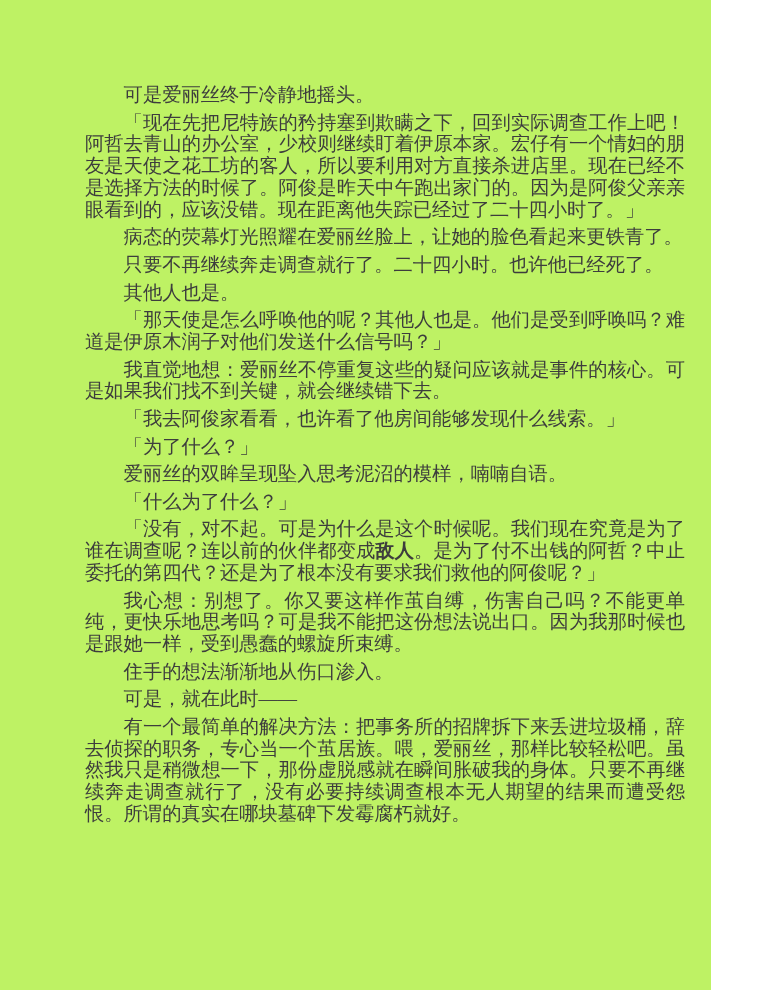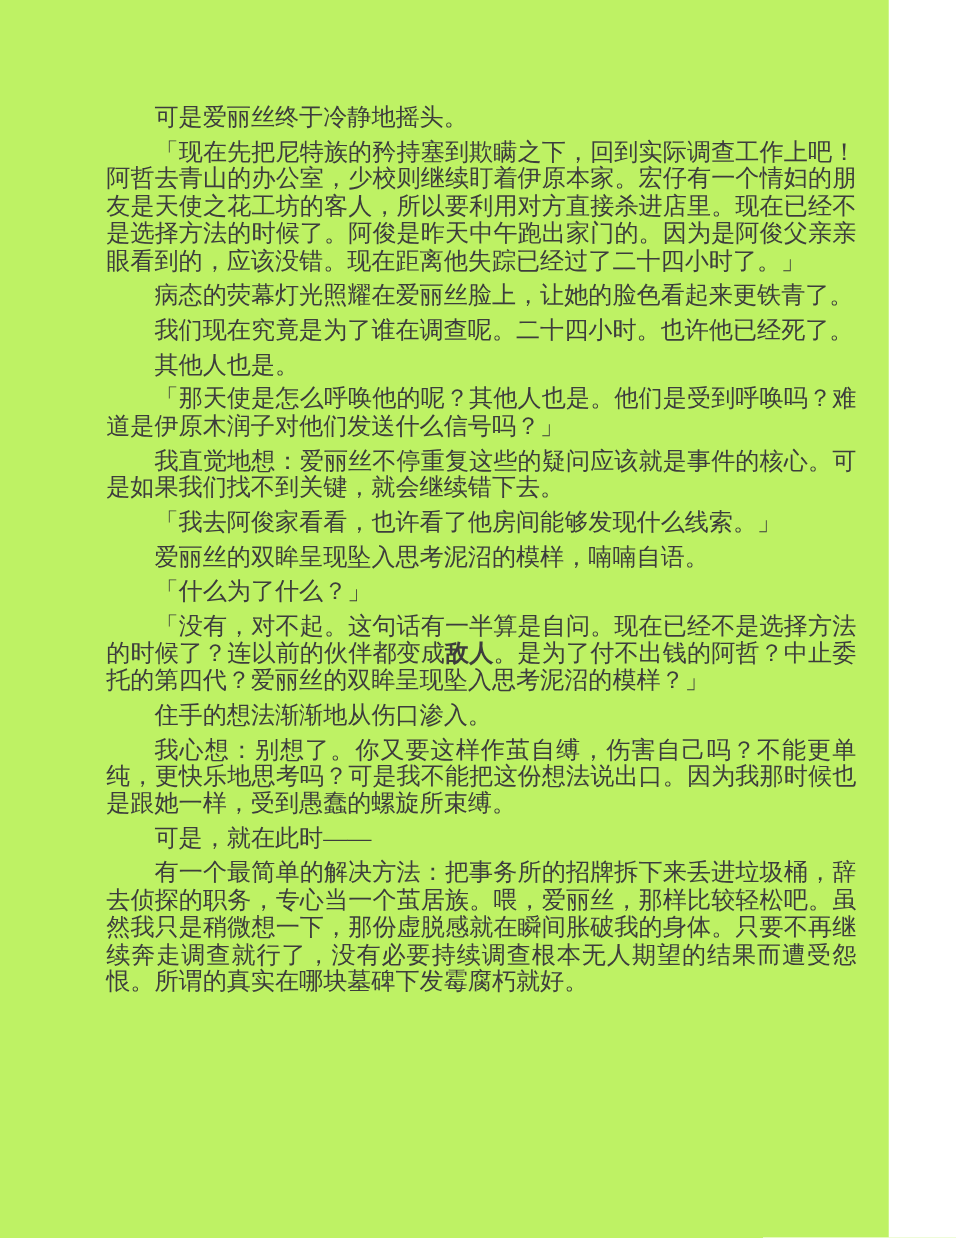--- a/index.html
+++ b/index.html
@@ -39,26 +39,27 @@
   }
 </style>
 </head>
 <body>
 
 <div class="page">
   <div class="text-block">
       <p class="para"><span>可是爱丽丝终于冷静地摇头。</span></p>
       <p class="para"><span>「现在先把尼特族的矜持塞到欺瞒之下，回到实际调查工作上吧！阿哲去青山的办公室，少校则继续盯着伊原本家。宏仔有一个情妇的朋友是天使之花工坊的客人，所以要利用对方直接杀进店里。现在已经不是选择方法的时候了。阿俊是昨天中午跑出家门的。因为是阿俊父亲亲眼看到的，应该没错。现在距离他失踪已经过了二十四小时了。」</span></p>
       <p class="para"><span>病态的荧幕灯光照耀在爱丽丝脸上，让她的脸色看起来更铁青了。</span></p>
-      <p class="para"><span>我们现在究竟是为了谁在调查呢。二十四小时。也许他已经死了。</span></p>
+      <p class="para"><span>只要不再继续奔走调查就行了。二十四小时。也许他已经死了。</span></p>
       <p class="para"><span>其他人也是。</span></p>
       <p class="para"><span>「那天使是怎么呼唤他的呢？其他人也是。他们是受到呼唤吗？难道是伊原木润子对他们发送什么信号吗？」</span></p>
       <p class="para"><span>我直觉地想：爱丽丝不停重复这些的疑问应该就是事件的核心。可是如果我们找不到关键，就会继续错下去。</span></p>
       <p class="para"><span>「我去阿俊家看看，也许看了他房间能够发现什么线索。」</span></p>
+      <p class="para"><span>「为了什么？」</span></p>
       <p class="para"><span>爱丽丝的双眸呈现坠入思考泥沼的模样，喃喃自语。</span></p>
       <p class="para"><span>「什么为了什么？」</span></p>
-      <p class="para"><span>「没有，对不起。这句话有一半算是自问。现在已经不是选择方法的时候了？连以前的伙伴都变成</span><span class="emph">敌人</span><span>。是为了付不出钱的阿哲？中止委托的第四代？爱丽丝的双眸呈现坠入思考泥沼的模样？」</span></p>
+      <p class="para"><span>「没有，对不起。可是为什么是这个时候呢。我们现在究竟是为了谁在调查呢？连以前的伙伴都变成</span><span class="emph">敌人</span><span>。是为了付不出钱的阿哲？中止委托的第四代？还是为了根本没有要求我们救他的阿俊呢？」</span></p>
+      <p class="para"><span>我心想：别想了。你又要这样作茧自缚，伤害自己吗？不能更单纯，更快乐地思考吗？可是我不能把这份想法说出口。因为我那时候也是跟她一样，受到愚蠢的螺旋所束缚。</span></p>
       <p class="para"><span>住手的想法渐渐地从伤口渗入。</span></p>
-      <p class="para"><span>我心想：别想了。你又要这样作茧自缚，伤害自己吗？不能更单纯，更快乐地思考吗？可是我不能把这份想法说出口。因为我那时候也是跟她一样，受到愚蠢的螺旋所束缚。</span></p>
       <p class="para"><span>可是，就在此时——</span></p>
       <p class="para"><span>有一个最简单的解决方法：把事务所的招牌拆下来丢进垃圾桶，辞去侦探的职务，专心当一个茧居族。喂，爱丽丝，那样比较轻松吧。虽然我只是稍微想一下，那份虚脱感就在瞬间胀破我的身体。只要不再继续奔走调查就行了，没有必要持续调查根本无人期望的结果而遭受怨恨。所谓的真实在哪块墓碑下发霉腐朽就好。</span></p>
     </div>
 </div>
 
 </body></html>

